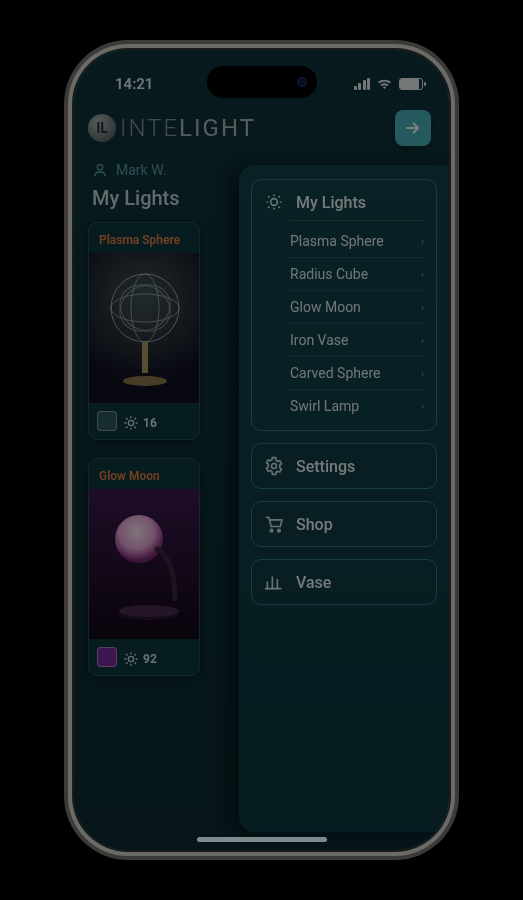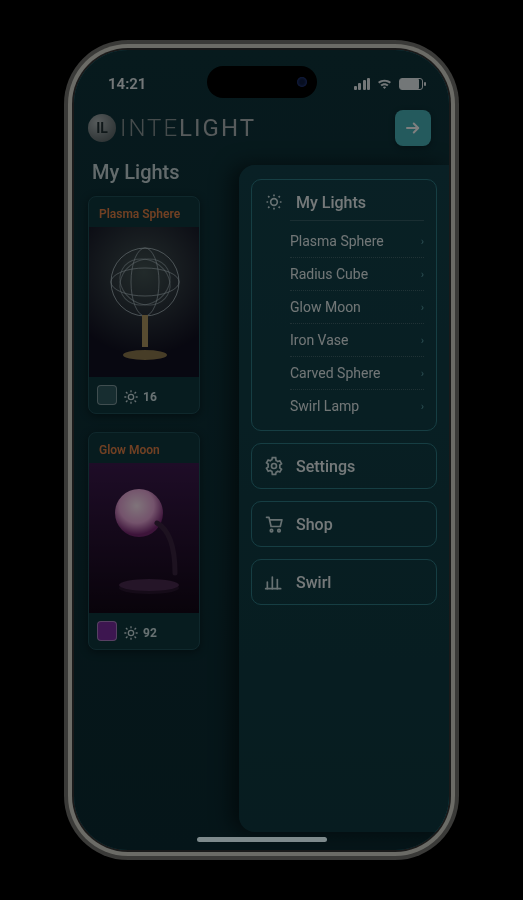--- a/index.html
+++ b/index.html
@@ -55,21 +55,21 @@
     transform:translateY(-50%);
     width:10px;height:10px;
     border-radius:50%;
     background:#0e1c40;
     box-shadow: inset 0 0 3px rgba(80,120,255,.6);
   }
 
   
   .statusbar {
     position: absolute;
-    top: 0; left:8px; right:0;
+    top: 0; left:15px; right:0;
     height: 50px;
     display:flex;
     align-items:center;
     justify-content:space-between;
     padding: 18px 26px 0;
     color:#e6eef0;
     font-size:15px;
     font-weight:600;
     z-index:40;
   }
@@ -302,20 +302,27 @@
         </div>
       </div>
       <div class="collapse-btn">
         <svg width="18" height="18" viewBox="0 0 24 24" fill="none" stroke="#fff" stroke-width="2.6" stroke-linecap="round" stroke-linejoin="round">
           <line x1="4" y1="12" x2="18" y2="12"></line>
           <polyline points="13 6 19 12 13 18"></polyline>
         </svg>
       </div>
     </div>
 
+    <div class="user-row">
+      <svg width="16" height="16" viewBox="0 0 24 24" fill="none" stroke="#5aa0a9" stroke-width="2">
+        <circle cx="12" cy="8" r="4"></circle>
+        <path d="M4 21c0-4 4-6 8-6s8 2 8 6"></path>
+      </svg>
+      <span>Mark W.</span>
+    </div>
 
     <div class="page-title">My Lights</div>
 
     <div class="cards">
 
       <div class="card">
         <div class="card-title">Plasma Sphere</div>
         <div class="card-image img-plasma">
           <svg width="112" height="150" viewBox="0 0 112 150">
             <defs>
@@ -457,21 +464,21 @@
         <span>Shop</span>
       </div>
 
       <div class="drawer-item">
         <svg width="20" height="20" viewBox="0 0 24 24" fill="none" stroke="#cfe2e4" stroke-width="2" stroke-linecap="round">
           <line x1="4" y1="20" x2="4" y2="12"></line>
           <line x1="10" y1="20" x2="10" y2="6"></line>
           <line x1="16" y1="20" x2="16" y2="9"></line>
           <line x1="2" y1="20" x2="20" y2="20"></line>
         </svg>
-        <span>Swirl</span>
+        <span>Vase</span>
       </div>
     </div>
 
   </div>
 
   <div class="dark-overlay"></div>
   <div class="home-indicator"></div>
 </div>
 
 </body></html>

